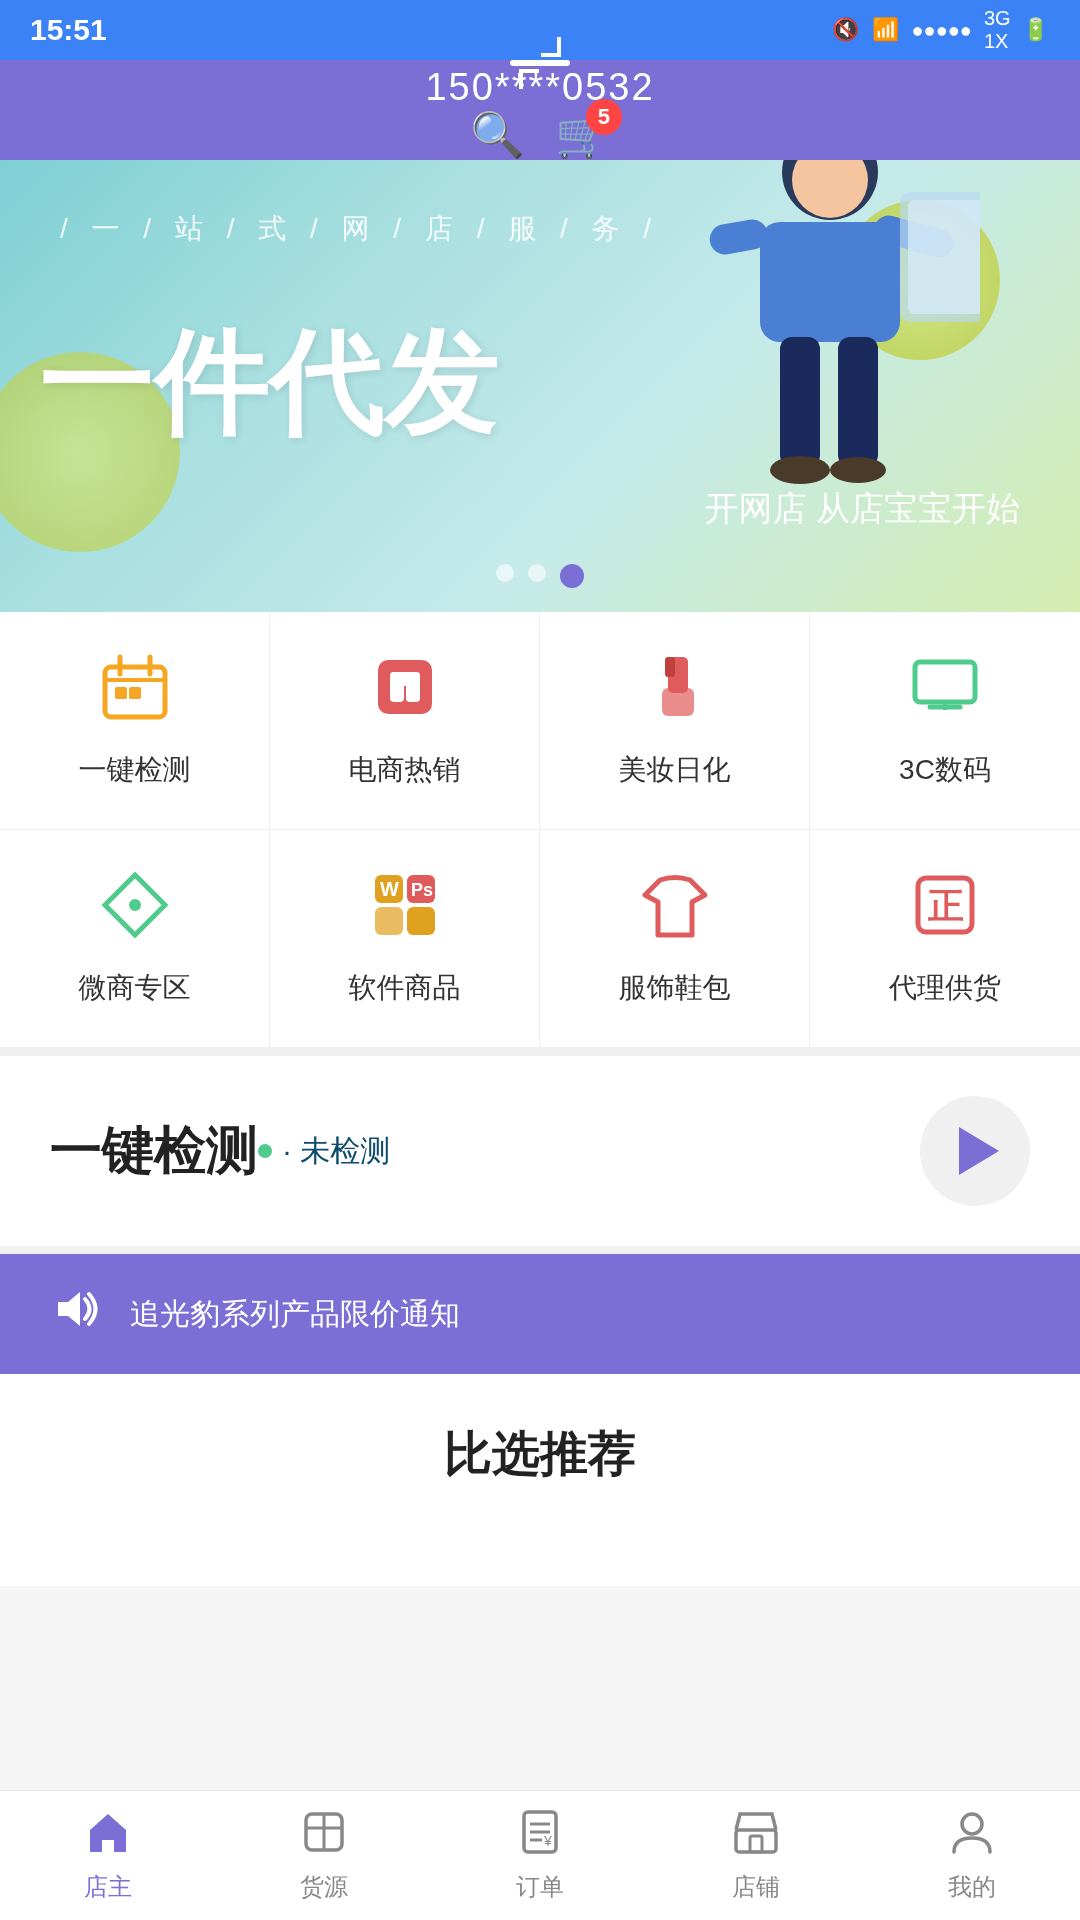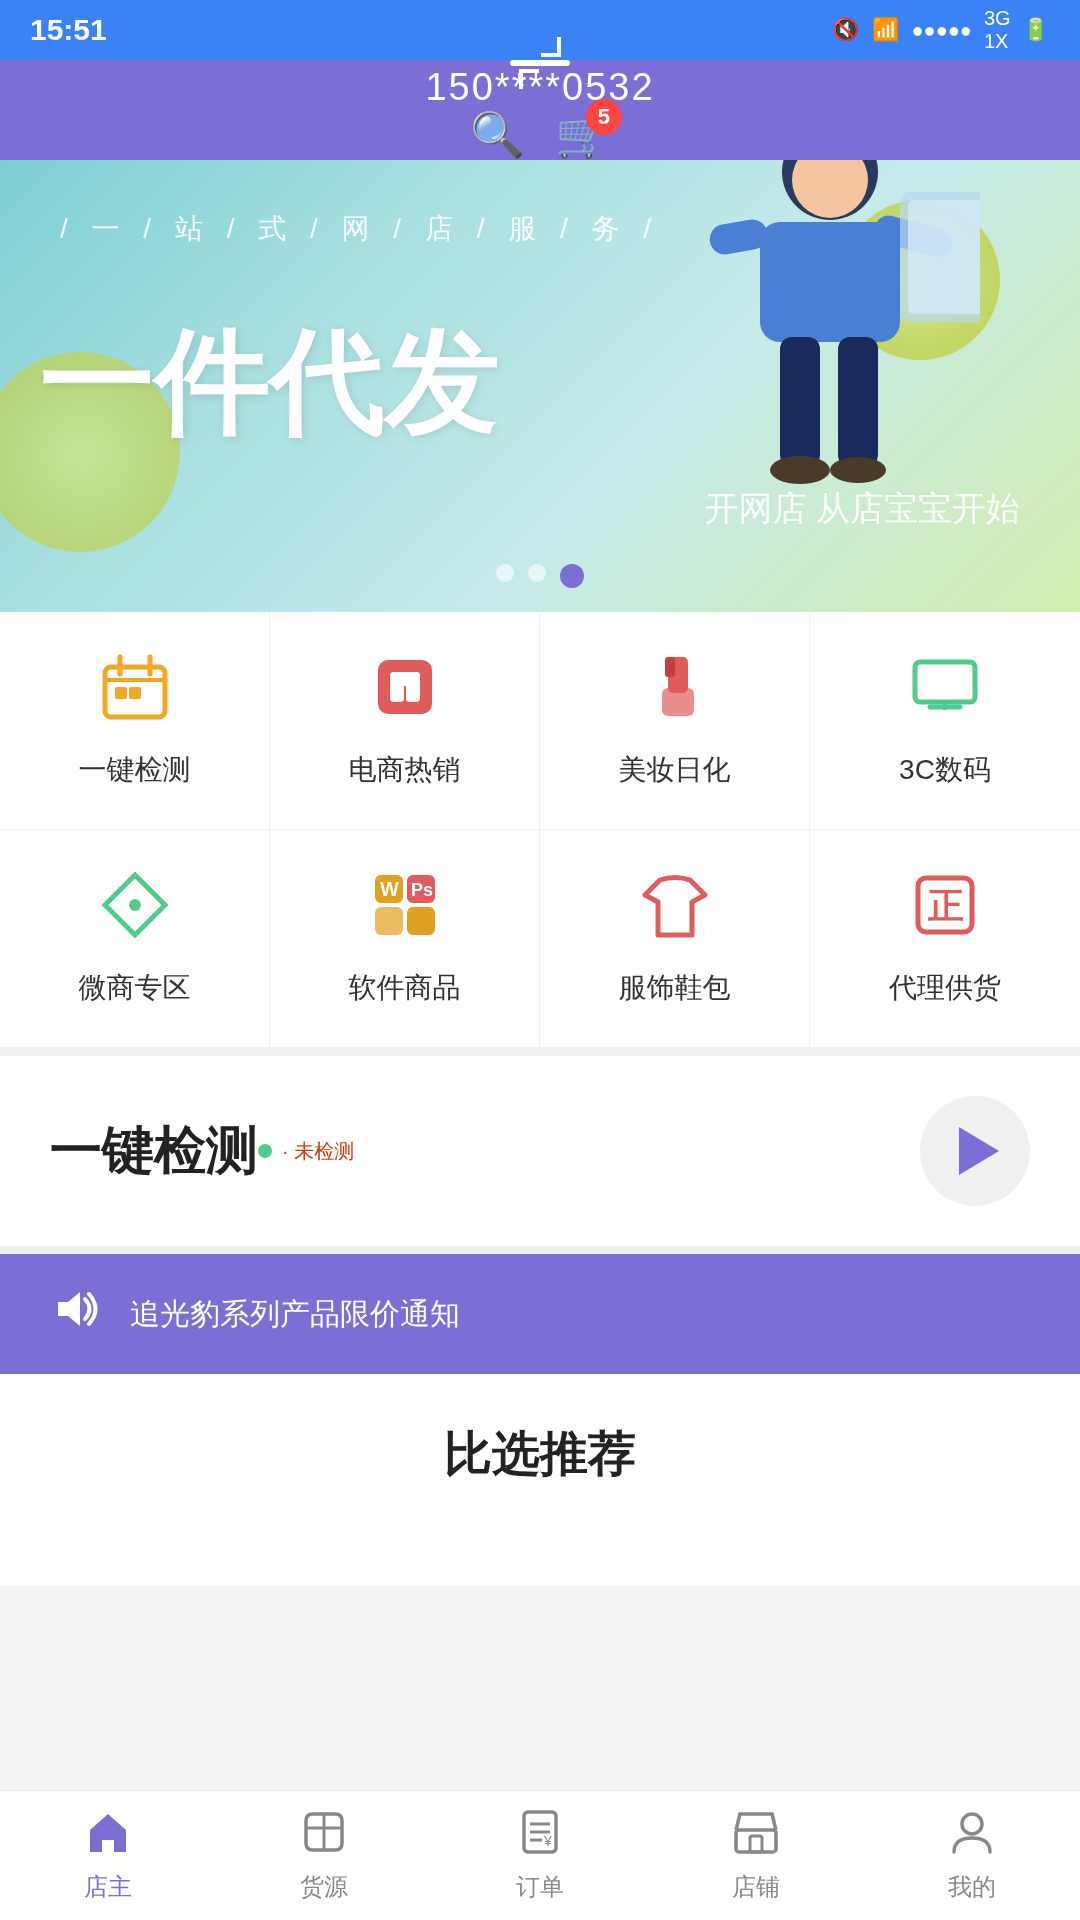--- a/index.html
+++ b/index.html
@@ -248,22 +248,22 @@
       align-items: center;
       gap: 10px;
     }
     .status-dot {
       width: 14px;
       height: 14px;
       border-radius: 50%;
       background: #4ecb8d;
     }
     .status-text {
-      font-size: 20px;
-      color: #c2410c;
+      font-size: 30px;
+      color: #0c4a6e;
     }
     .play-btn {
       width: 110px;
       height: 110px;
       border-radius: 50%;
       background: #f0f0f0;
       display: flex;
       align-items: center;
       justify-content: center;
       cursor: pointer;

